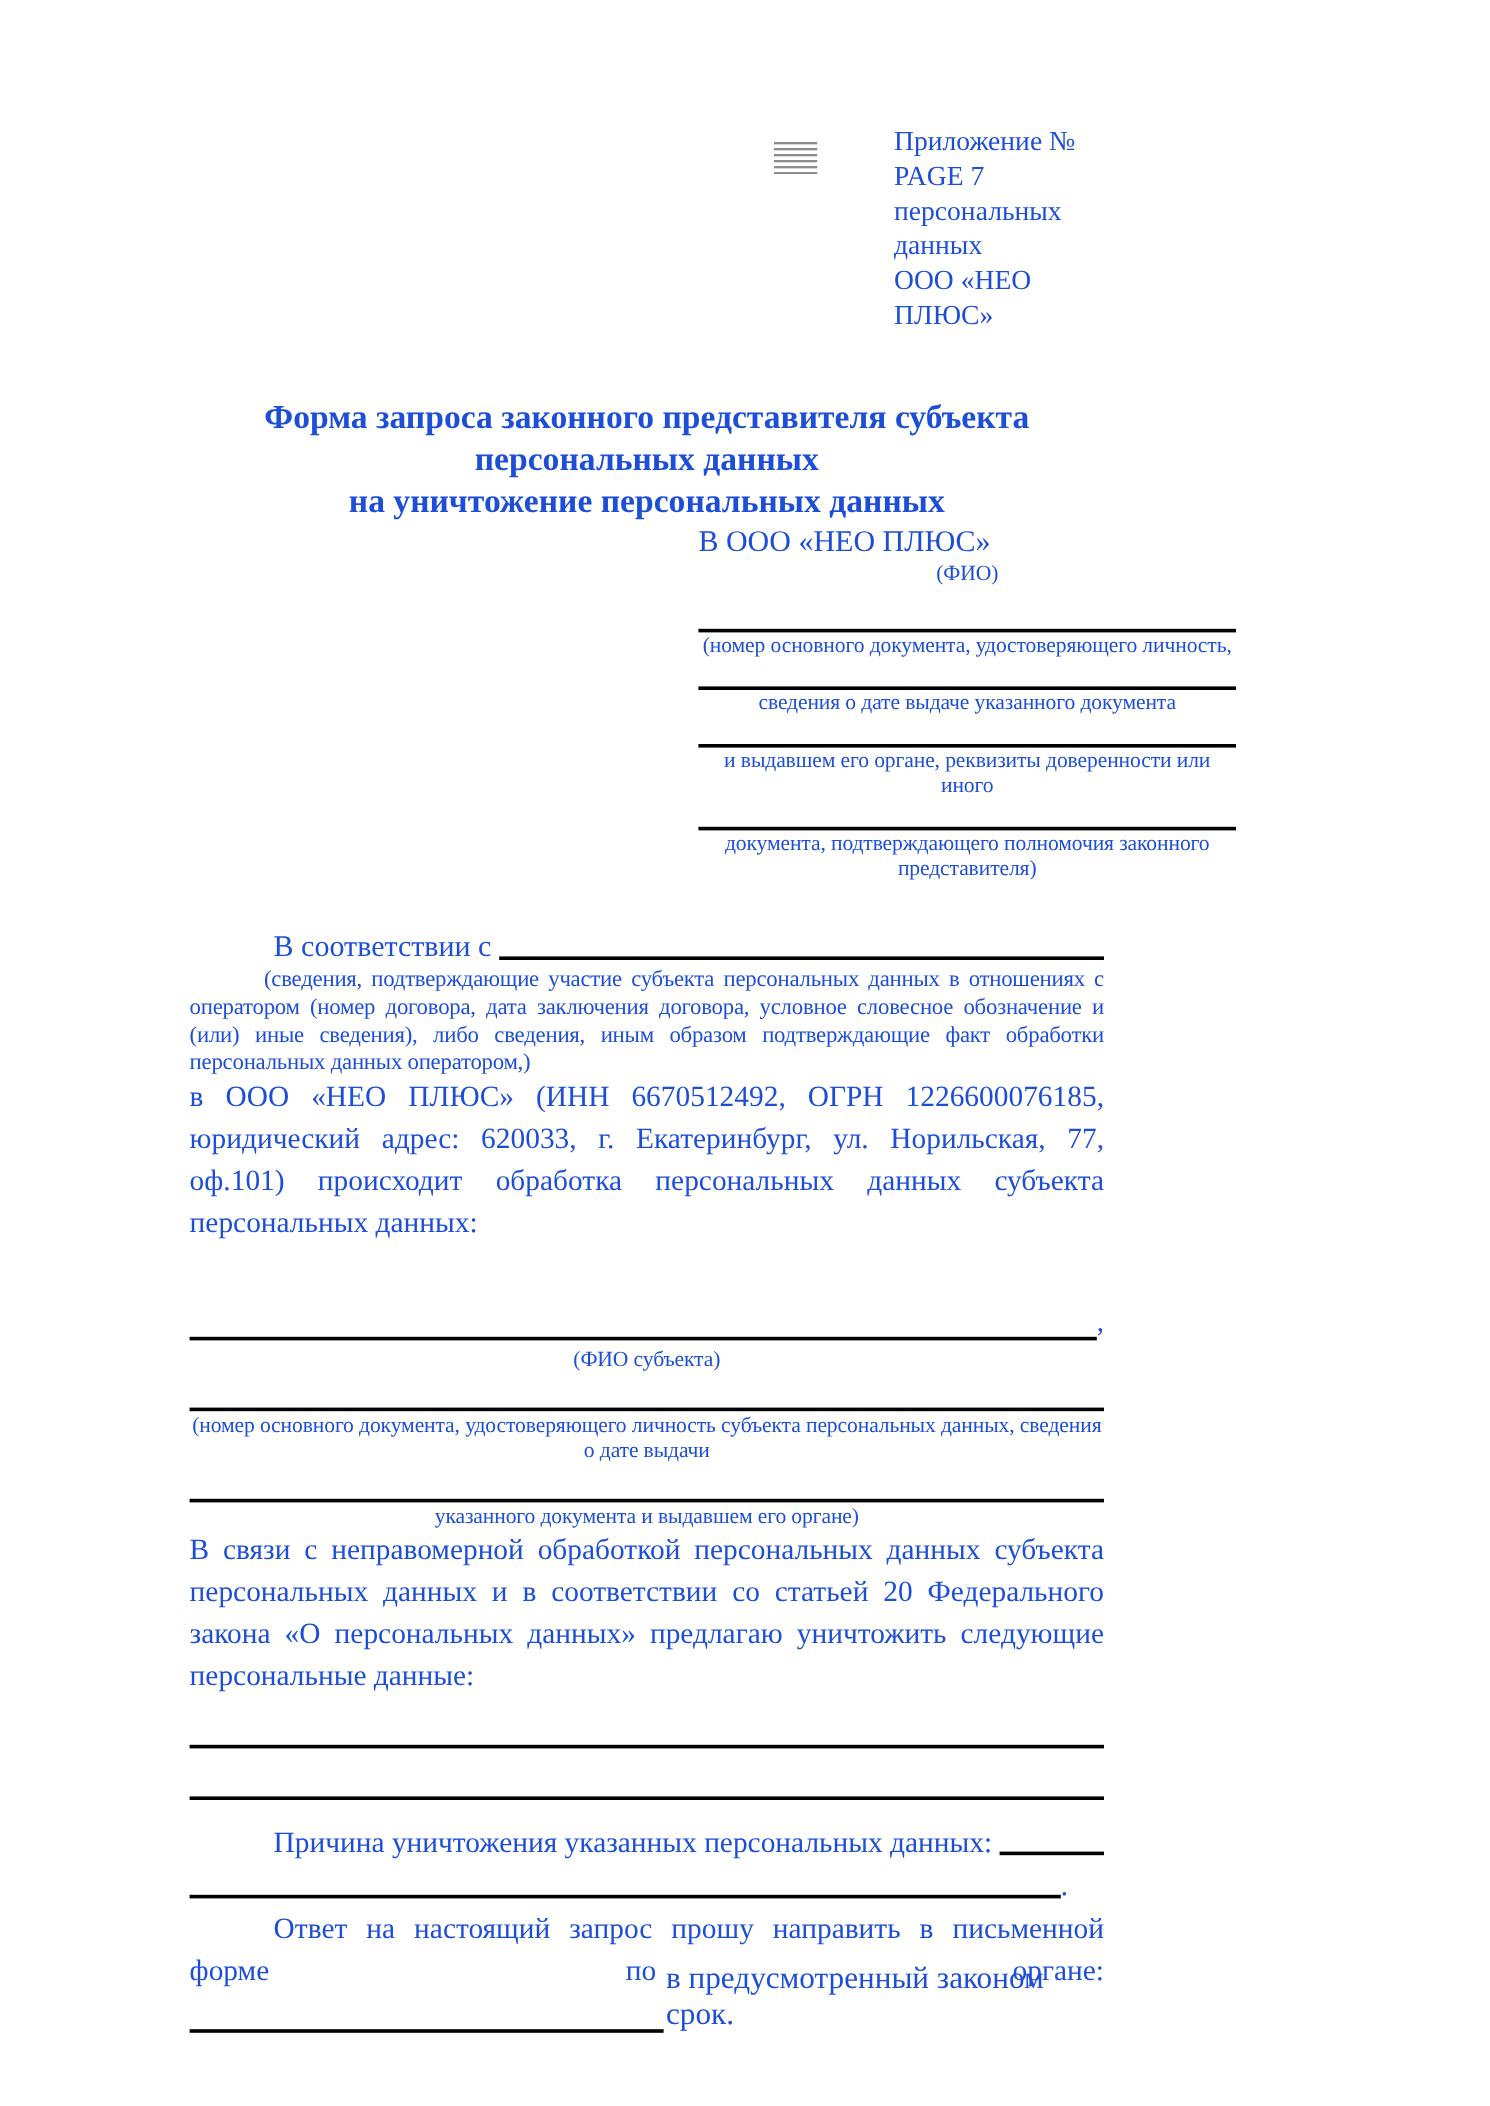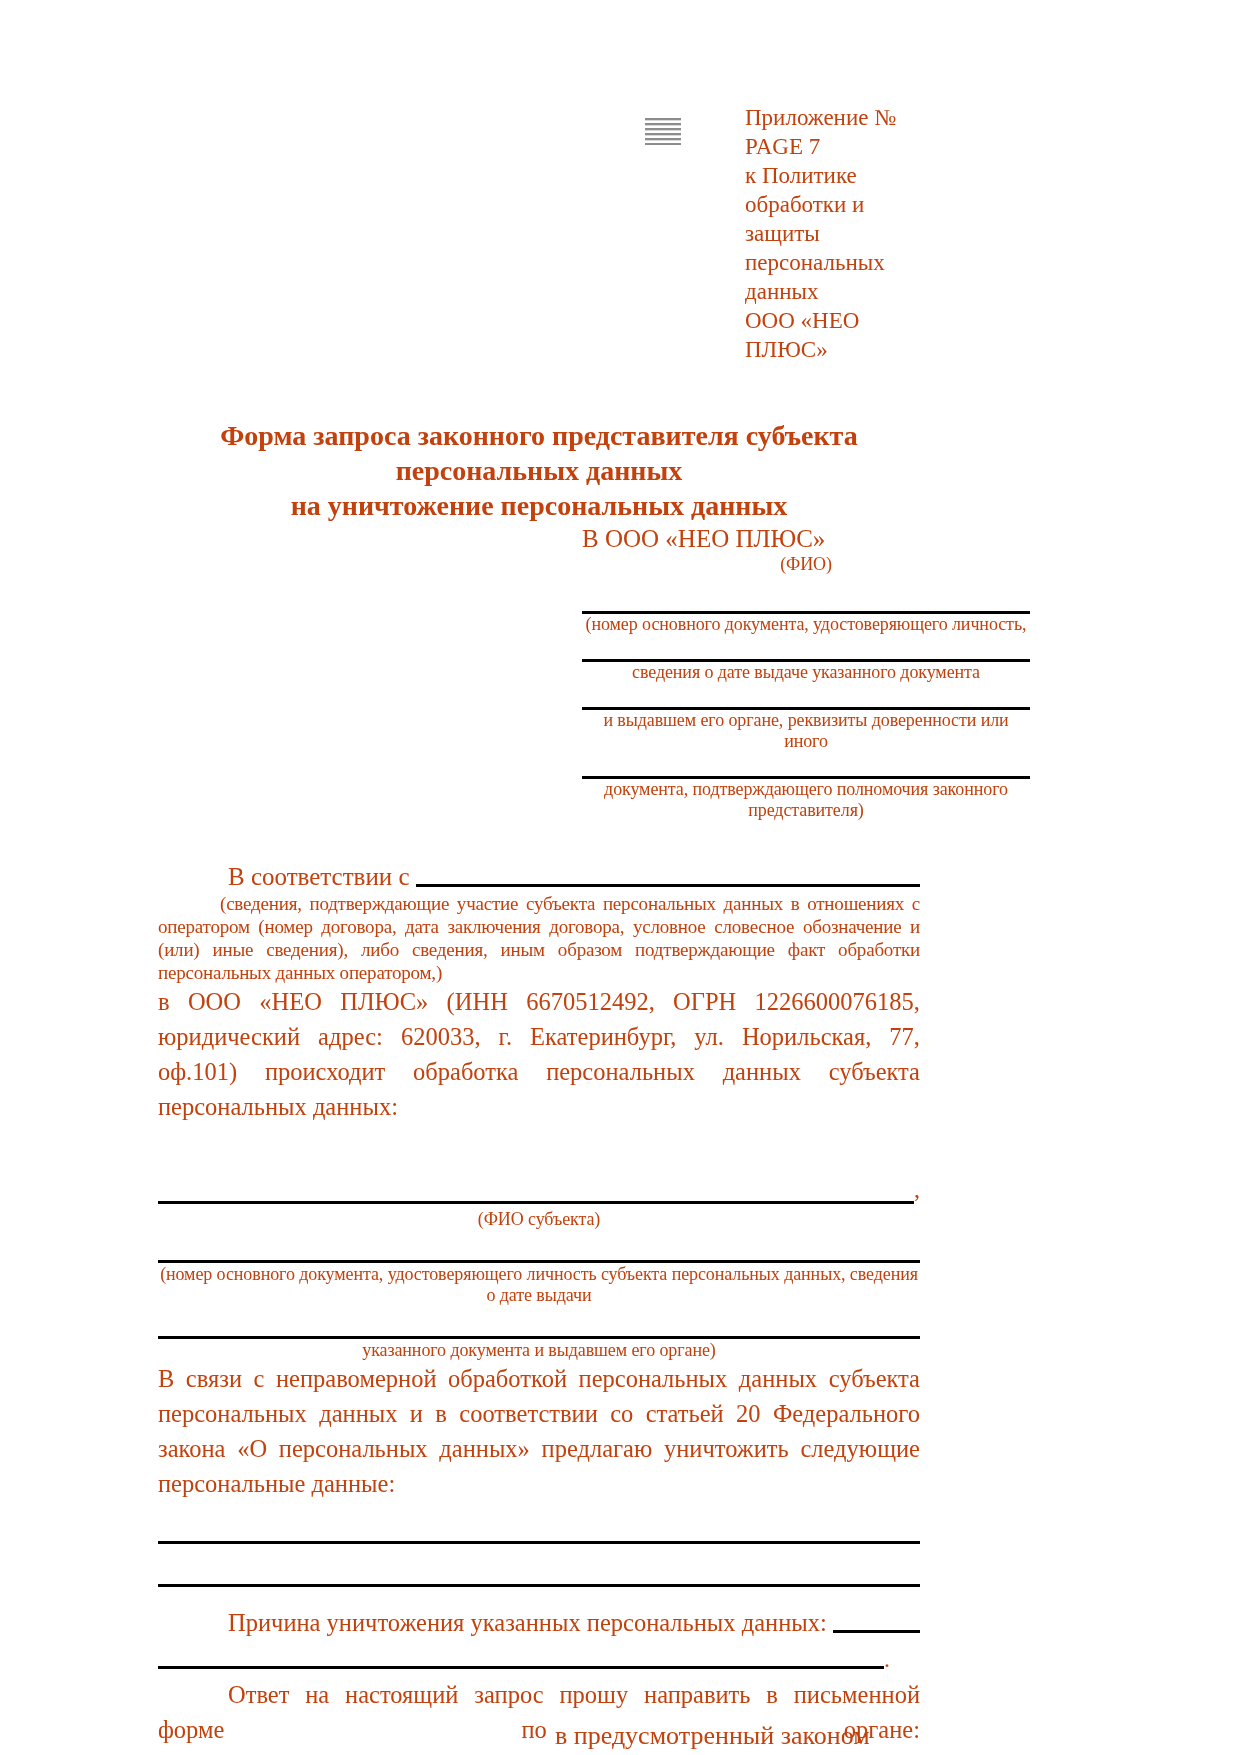--- a/index.html
+++ b/index.html
@@ -3,21 +3,21 @@
 <meta charset="utf-8">
 <style>
   html,body{margin:0;padding:0;background:#fff;}
   .page{
     position:relative;
     width:1132px;height:1755px;
     background:#ffffff;
     box-sizing:border-box;
     padding:103px 212px 0 158px;
     font-family:"Liberation Serif","DejaVu Serif",serif;
-    color:#c2410c;
+    color:#1d4ed8;
     overflow:hidden;
   }
   .pre{white-space:pre-wrap;}
   
   .artifact{
     position:absolute;left:645px;top:118px;width:36px;height:27px;
     background:repeating-linear-gradient(180deg,#8d8d8d 0 2px,#d9d9d9 2px 3px,#ffffff 3px 5px);
   }
   .appendix{margin-left:587px;font-size:23px;line-height:29px;}
   .title{margin:54px 0 0 0;font-size:28px;line-height:35px;font-weight:bold;text-align:center;}
@@ -56,21 +56,20 @@
 </style>
 </head>
 <body>
 
 <div class="page">
 
   <div class="artifact"></div>
 
   <div class="appendix">
     <div class="pre">Приложение №  PAGE 7</div>
-    <div class="pre">к Политике обработки и защиты</div>
     <div class="pre">персональных данных</div>
     <div class="pre">ООО «НЕО ПЛЮС»</div>
   </div>
 
   <div class="title">
     <div>Форма запроса законного представителя субъекта персональных данных</div>
     <div>на уничтожение персональных данных</div>
   </div>
 
   <div class="addr">

